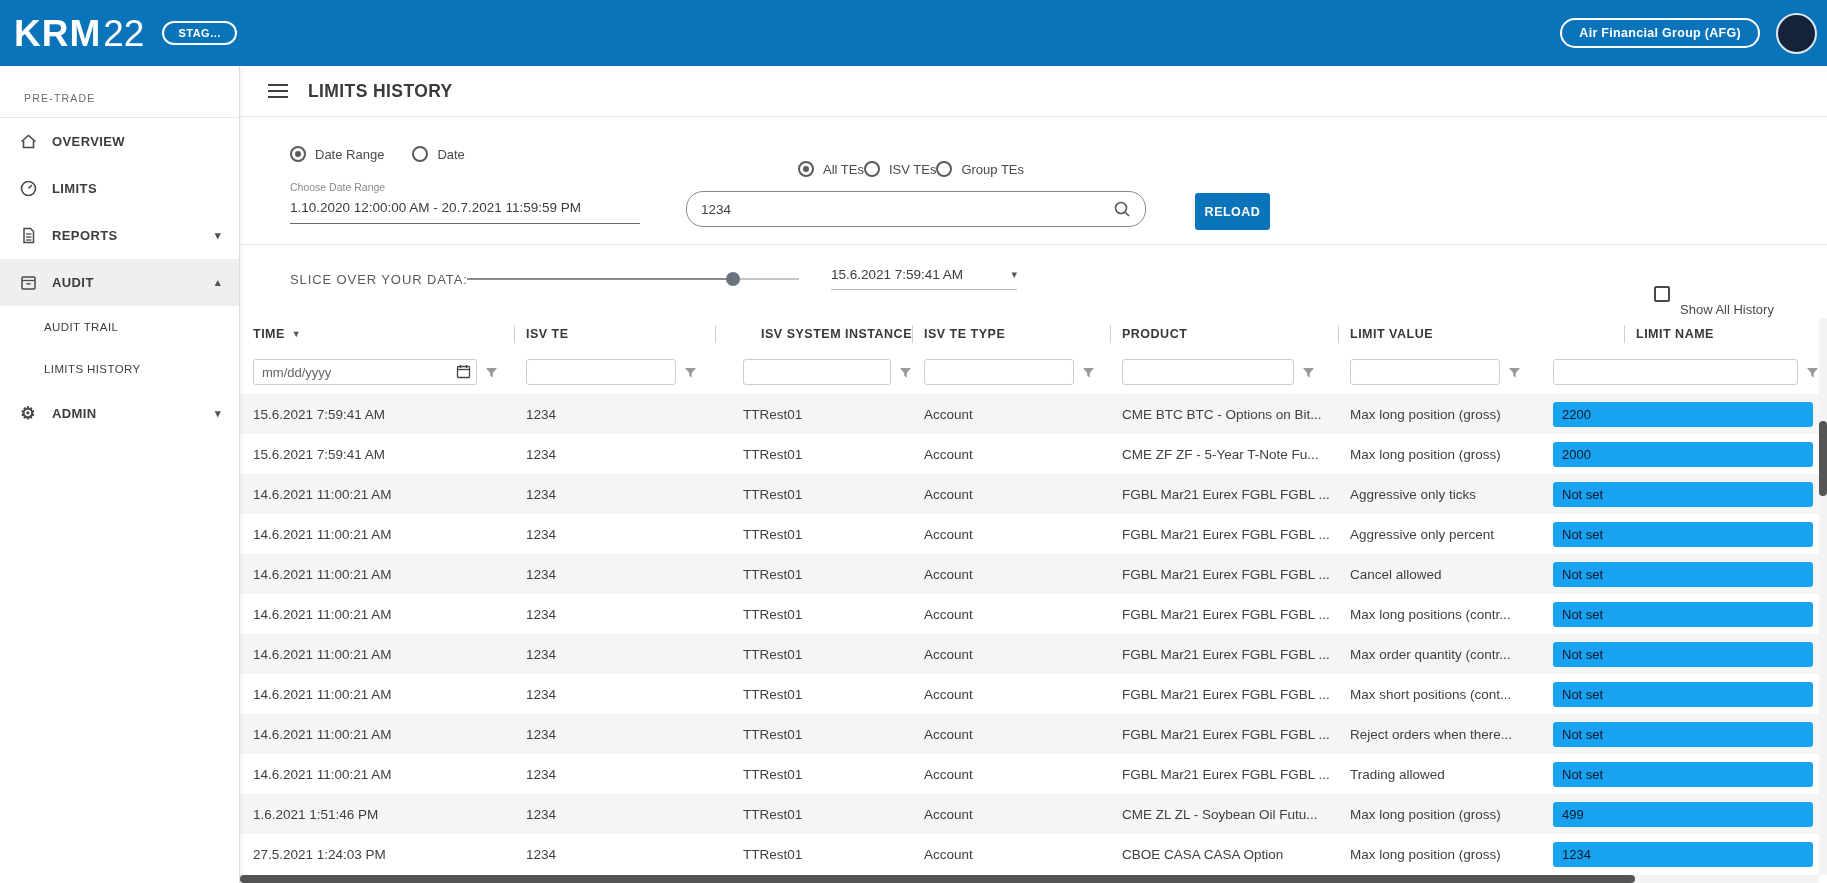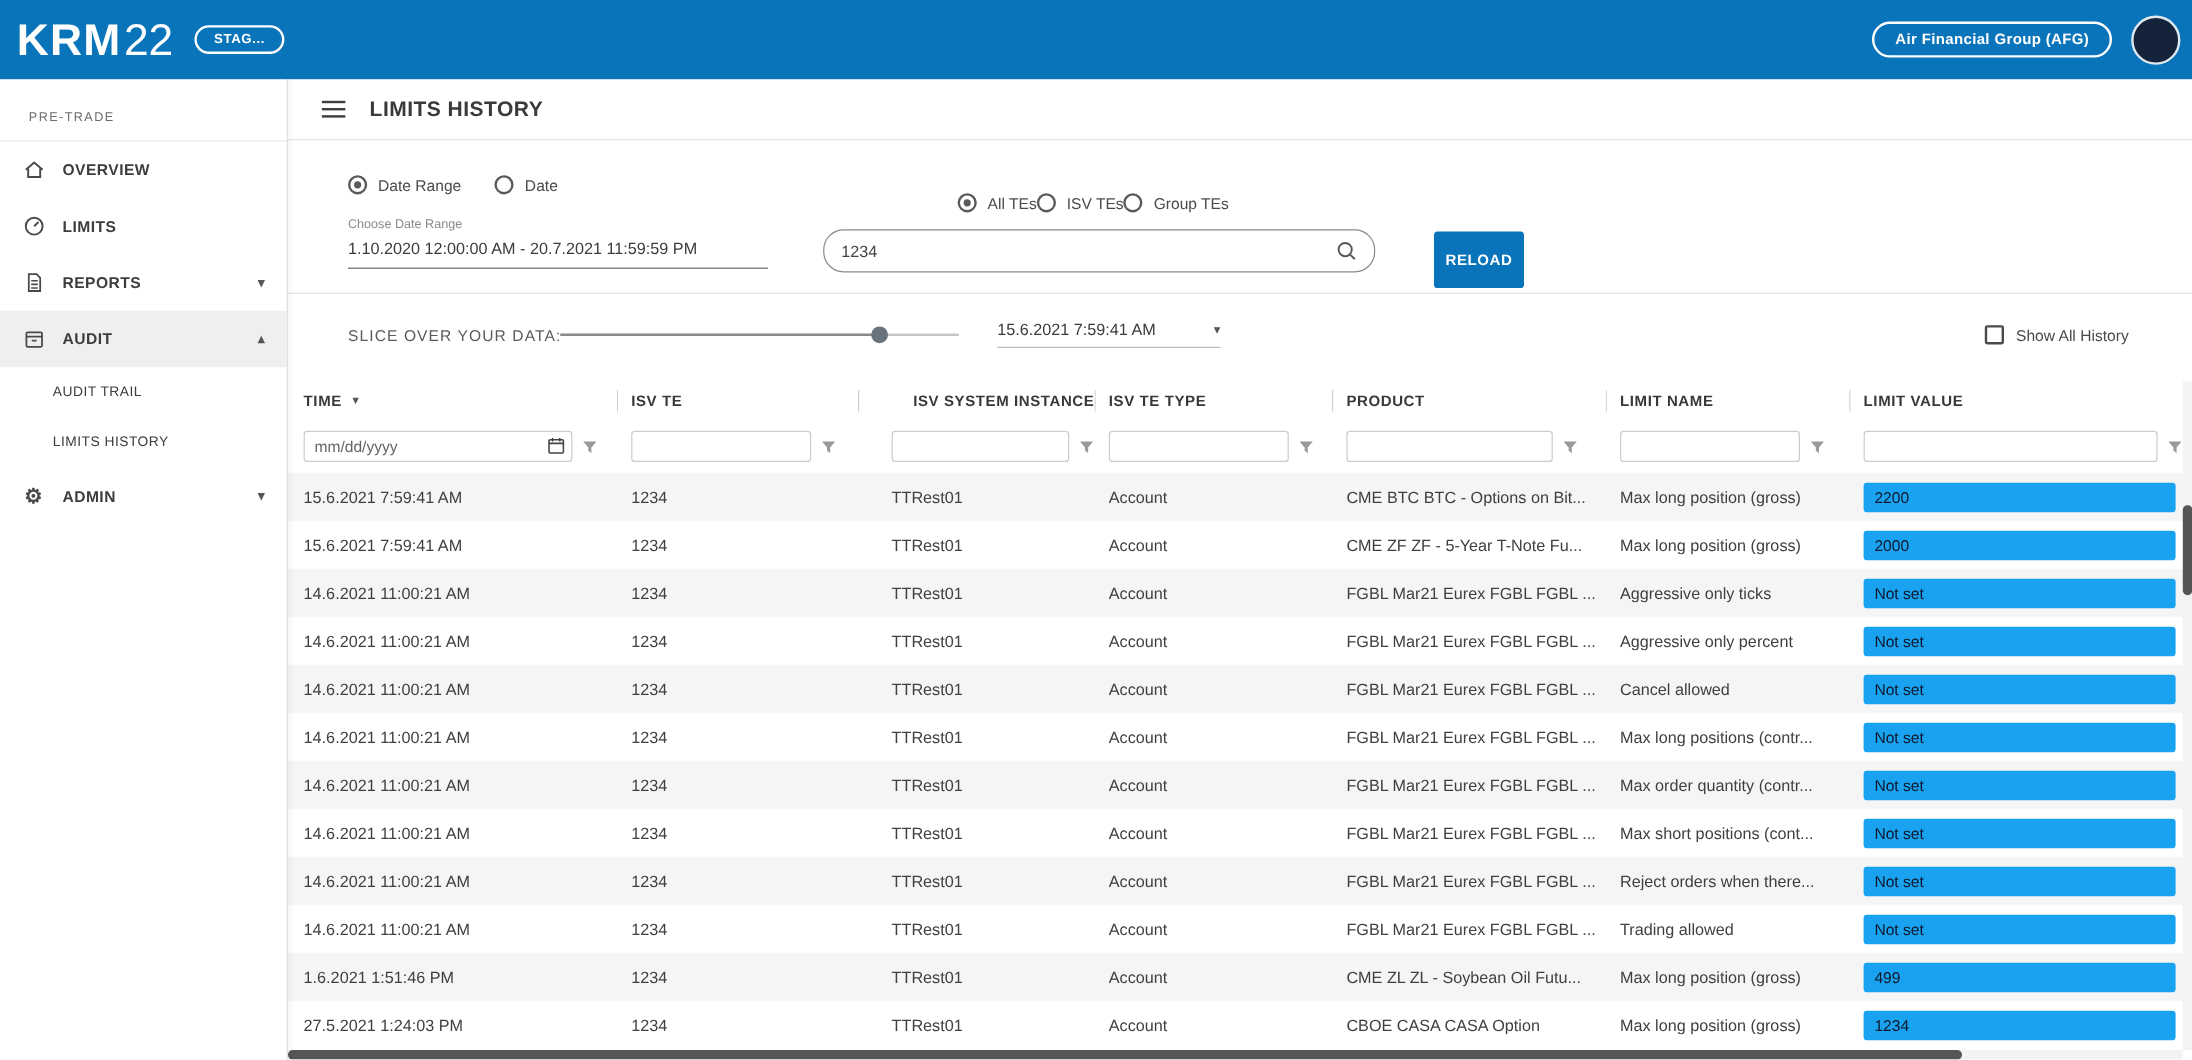--- a/index.html
+++ b/index.html
@@ -49,38 +49,38 @@
   .rdot.on::after { content:''; position:absolute; inset:3px; background:#5a5a5a; border-radius:50%; }
   .rlabel { font-size:13px; color:#4a4a4a; }
   .choose-label { position:absolute; left:50px; top:63px; font-size:10.5px; color:#8a8a8a; }
   .date-input { position:absolute; left:50px; top:77px; width:350px; border:none; border-bottom:1px solid #666;
                 font-size:13.5px; color:#3c3c3c; padding:5px 0 8px; background:transparent; outline:none;
                 font-family:inherit; }
   .search-box { position:absolute; left:446px; top:73px; width:460px; height:36px; border:1px solid #8a8a8a;
                 border-radius:17px; display:flex; align-items:center; padding:0 14px; background:#fff; }
   .search-box input { flex:1; border:none; outline:none; font-size:13.5px; color:#444; background:transparent;
                       font-family:inherit; }
-  .reload-btn { position:absolute; left:955px; top:75px; width:75px; height:47px; background:#0a74ba; color:#fff;
+  .reload-btn { position:absolute; left:955px; top:75px; width:75px; height:37px; background:#0a74ba; color:#fff;
                 border:none; border-radius:3px; font-size:12.5px; font-weight:700; letter-spacing:.5px;
                 cursor:pointer; font-family:inherit; }
   
   .slice-row { position:absolute; top:179px; left:0; right:0; height:73px; }
   .slice-label { position:absolute; left:50px; top:27px; font-size:13px; color:#5a5a5a; letter-spacing:.9px; }
   .slider { position:absolute; left:227px; top:33px; width:332px; height:2px; cursor:pointer; }
   .slider-track { position:absolute; left:0; right:0; top:0; height:2px; background:#c6c6c6; }
   .slider-fill { position:absolute; left:0; top:0; height:2px; background:#8a8a8a; }
   .slider-handle { position:absolute; top:-6px; width:14px; height:14px; margin-left:-7px;
                    border-radius:50%; background:#69737e; cursor:grab; }
   .slice-select { position:absolute; left:591px; top:22px; width:186px; display:flex; align-items:center;
                   justify-content:space-between; border-bottom:1px solid #bbb; padding-bottom:7px;
                   font-size:13.5px; color:#3c3c3c; cursor:pointer; }
   .slice-select .chev2 { font-size:11px; color:#555; margin-left:10px; }
   .show-all { position:absolute; left:1414px; top:26px; display:flex; align-items:center; gap:10px; cursor:pointer; }
   .cbox { width:16px; height:16px; border:2px solid #4a4a4a; border-radius:2px; position:relative; flex-shrink:0; }
-  .cbox-label { font-size:13px; color:#4a4a4a; }
+  .cbox-label { font-size:13px; color:#4a4a4a;margin-top:31px; }
   
   .grid { position:absolute; top:252px; left:0; right:0; bottom:8px; overflow:hidden; }
   .thead { display:flex; height:32px; align-items:center; background:#fff; }
   .hcell { position:relative; display:flex; align-items:center; gap:7px; font-size:12.5px; font-weight:700;
            color:#383838; letter-spacing:.5px; height:100%; overflow:hidden; white-space:nowrap; }
   .hcell:not(.c1)::before { content:''; position:absolute; left:0; top:7px; height:18px; width:1px; background:#d0d0d0; }
   .sort-caret { font-size:9px; color:#555; }
   .tfilter { display:flex; height:44px; align-items:center; }
   .fcell { display:flex; align-items:center; height:100%; overflow:visible; }
   .finput { position:relative; height:26px; }
@@ -268,25 +268,25 @@
       </div>
       <div class="hcell c3">
         <span>ISV SYSTEM INSTANCE</span>
       </div>
       <div class="hcell c4">
         <span>ISV TE TYPE</span>
       </div>
       <div class="hcell c5">
         <span>PRODUCT</span>
       </div>
+      <div class="hcell c7">
+        <span>LIMIT VALUE</span>
+      </div>
       <div class="hcell c6">
         <span>LIMIT NAME</span>
-      </div>
-      <div class="hcell c7">
-        <span>LIMIT VALUE</span>
       </div>
     </div>
 
     <div class="tfilter">
       <div class="fcell c1">
         <div class="finput withcal f-w1">
           <input type="text" placeholder="mm/dd/yyyy" style="">
           <span class="cal-icon">
             <svg width="15" height="15" viewBox="0 0 15 15">
                 <rect x="1.5" y="2.5" width="12" height="11" rx="1" fill="none" stroke="#444" stroke-width="1.3"></rect>

